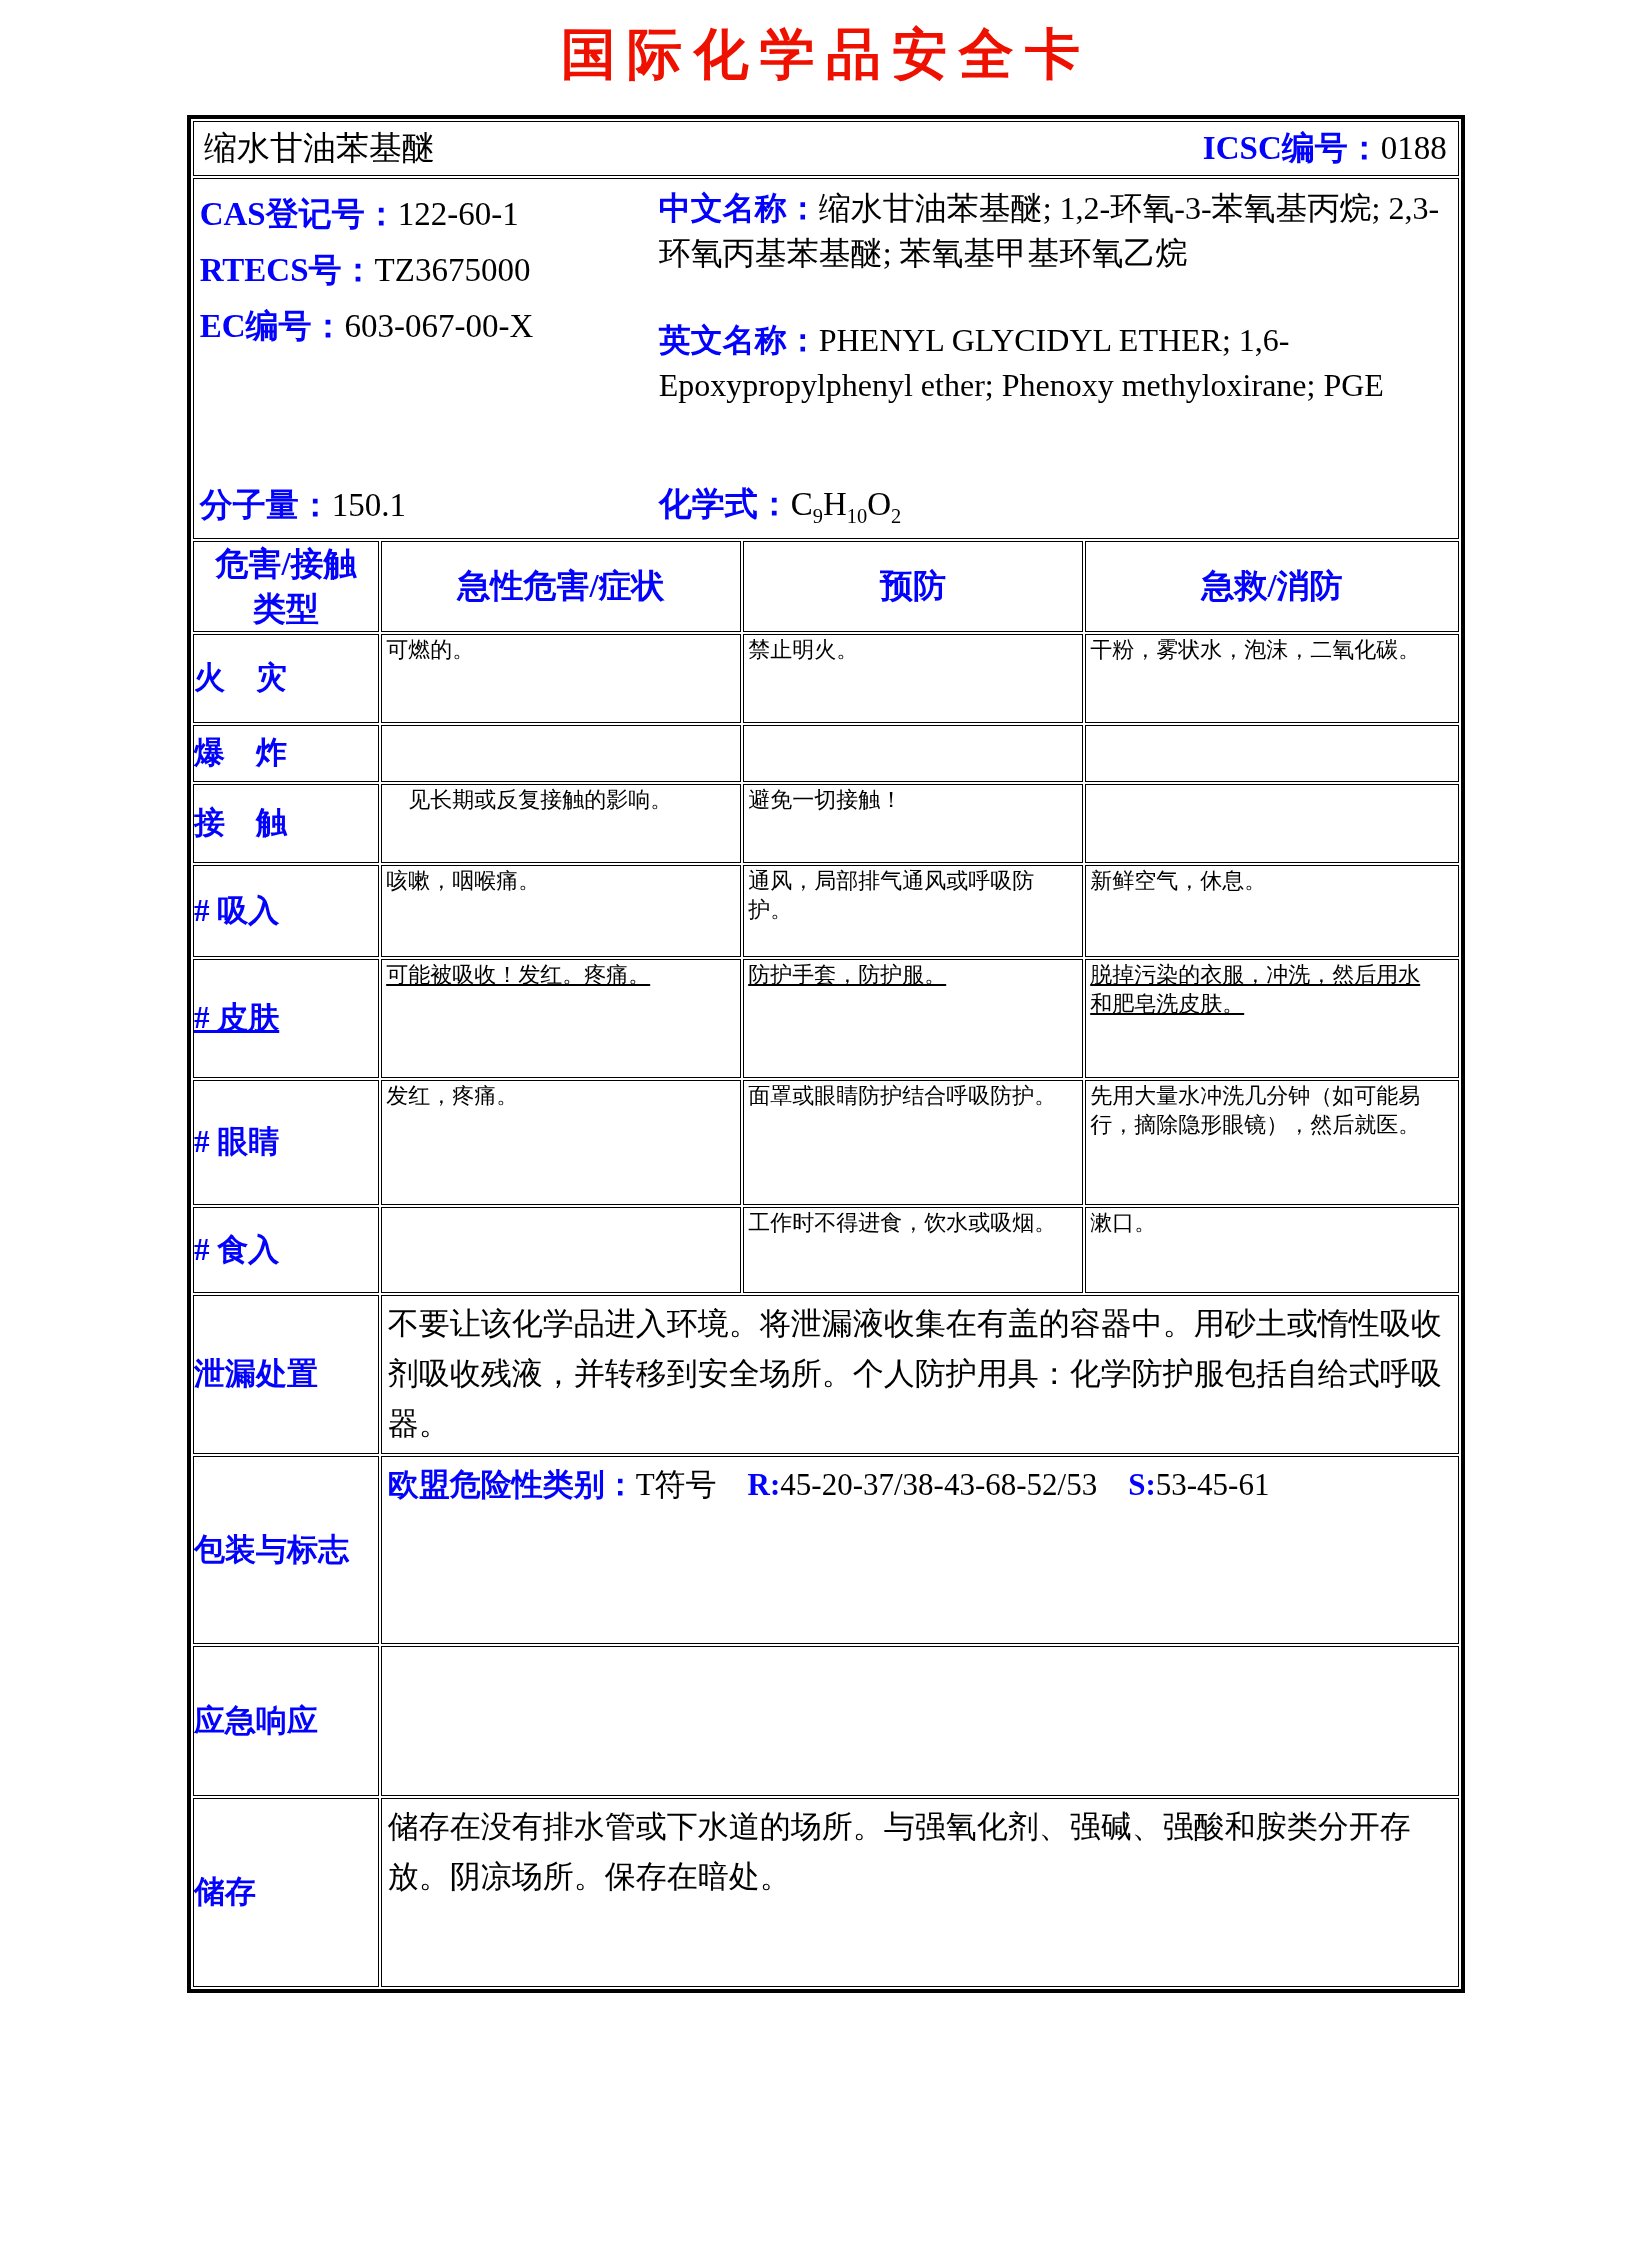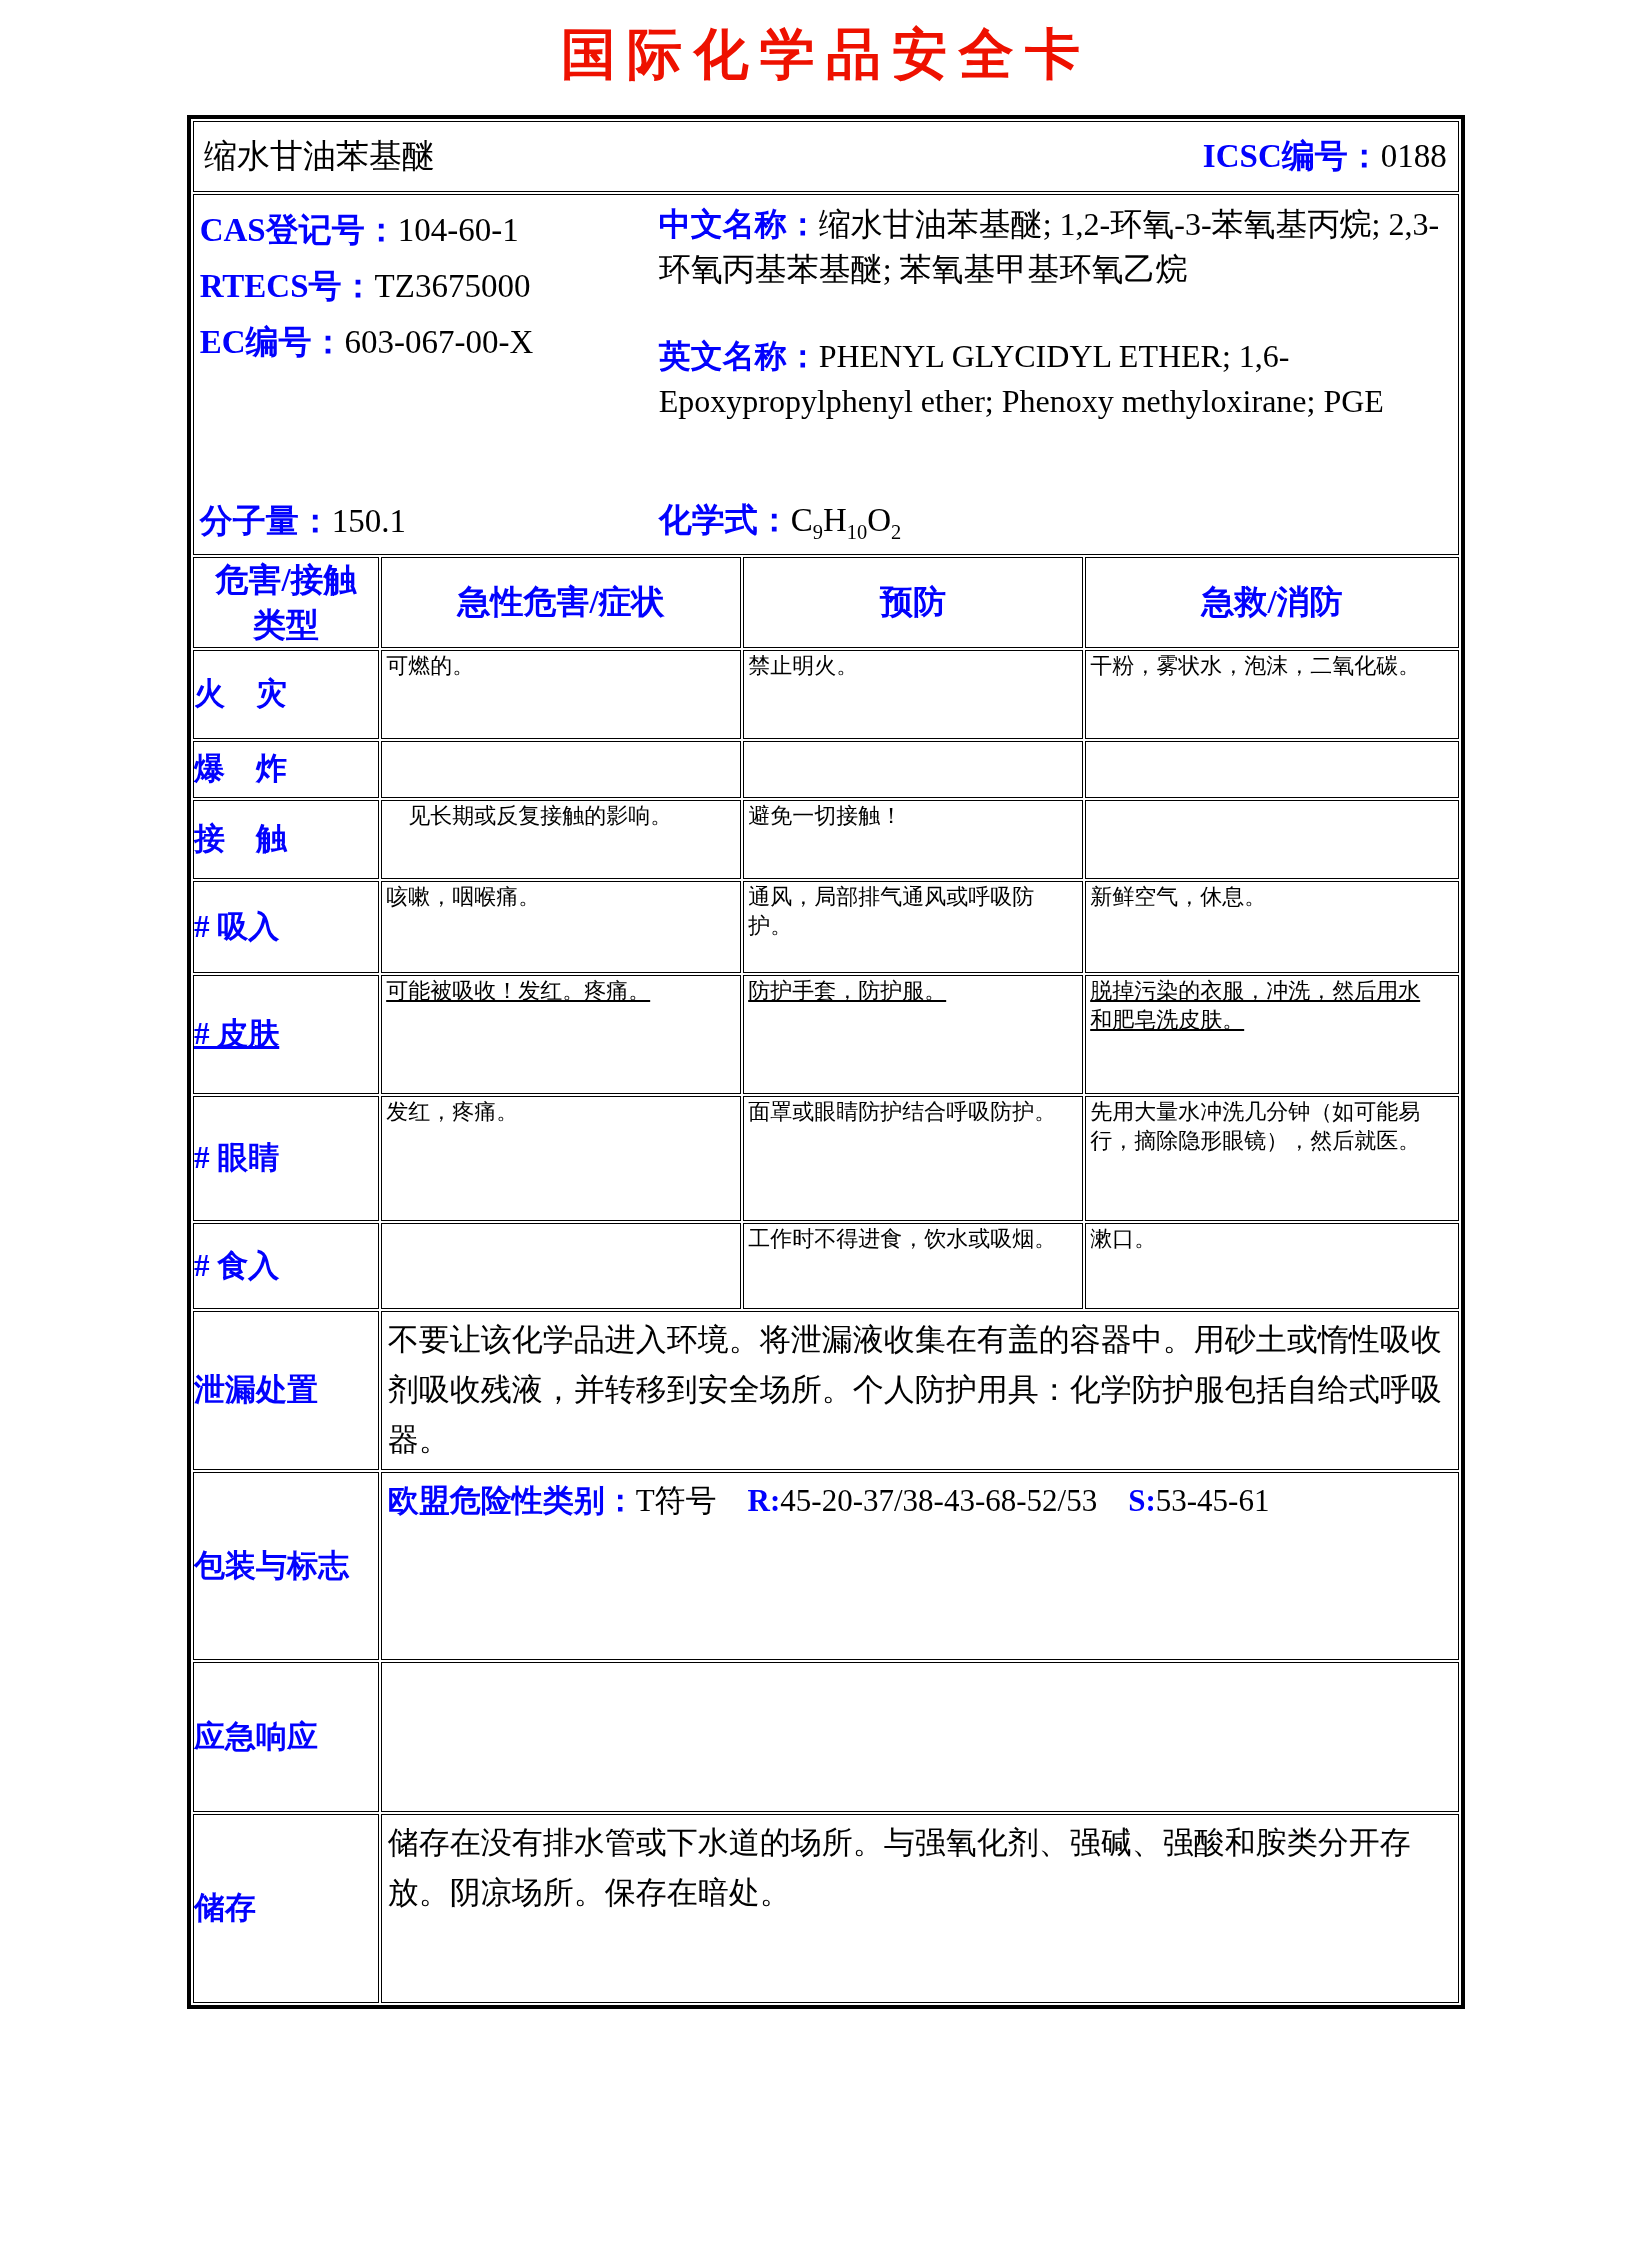--- a/index.html
+++ b/index.html
@@ -28,21 +28,21 @@
     border-spacing:2.1px;
     background:#fff;
   }
   col.c1 { width:186px; }
   col.c2 { width:360px; }
   col.c3 { width:340px; }
   col.c4 { width:374px; }
   td { border:1.4px solid #000; vertical-align:top; overflow:hidden; background:#fff; }
   .blue { color:#0202fd; font-weight:bold; }
   
-  td.namebar { height:71px; vertical-align:middle; }
+  td.namebar { height:55px; vertical-align:middle; }
   .bar { display:flex; justify-content:space-between; align-items:center; padding:2.8px 11.3px 2.8px 10px; font-size:33px; }
   .bar .icsc { white-space:nowrap; }
   
   td.infocell { height:361px; }
   .iwrap { height:100%; display:flex; flex-direction:column; justify-content:space-between; padding:7px 10px 10px 5.7px; }
   .itop { display:flex; align-items:flex-start; }
   .ileft { width:459px; flex:none; }
   .ileft p { font-size:33px; line-height:1.70; white-space:nowrap; }
   .iright { flex:1; font-size:32px; line-height:1.42; }
   .iright .en { margin-top:41px; }
@@ -105,21 +105,21 @@
         <span class="icsc"><span class="blue">ICSC编号：</span><span>0188</span></span>
       </div>
     </td>
   </tr>
 
   <tr>
     <td colspan="4" class="infocell">
       <div class="iwrap">
         <div class="itop">
           <div class="ileft">
-            <p><span class="blue">CAS登记号：</span><span>104-60-1</span></p>
+            <p><span class="blue">CAS登记号：</span><span>122-60-1</span></p>
             <p><span class="blue">RTECS号：</span><span>TZ3675000</span></p>
             <p><span class="blue">EC编号：</span><span>603-067-00-X</span></p>
           </div>
           <div class="iright">
             <p class="cn"><span class="blue">中文名称：</span><span>缩水甘油苯基醚; 1,2-环氧-3-苯氧基丙烷; 2,3-环氧丙基苯基醚; 苯氧基甲基环氧乙烷</span></p>
             <p class="en"><span class="blue">英文名称：</span><span>PHENYL GLYCIDYL ETHER; 1,6-Epoxypropylphenyl ether;  Phenoxy methyloxirane; PGE</span></p>
           </div>
         </div>
         <div class="ibot">
           <div class="bleft"><span class="blue">分子量：</span><span>150.1</span></div>

